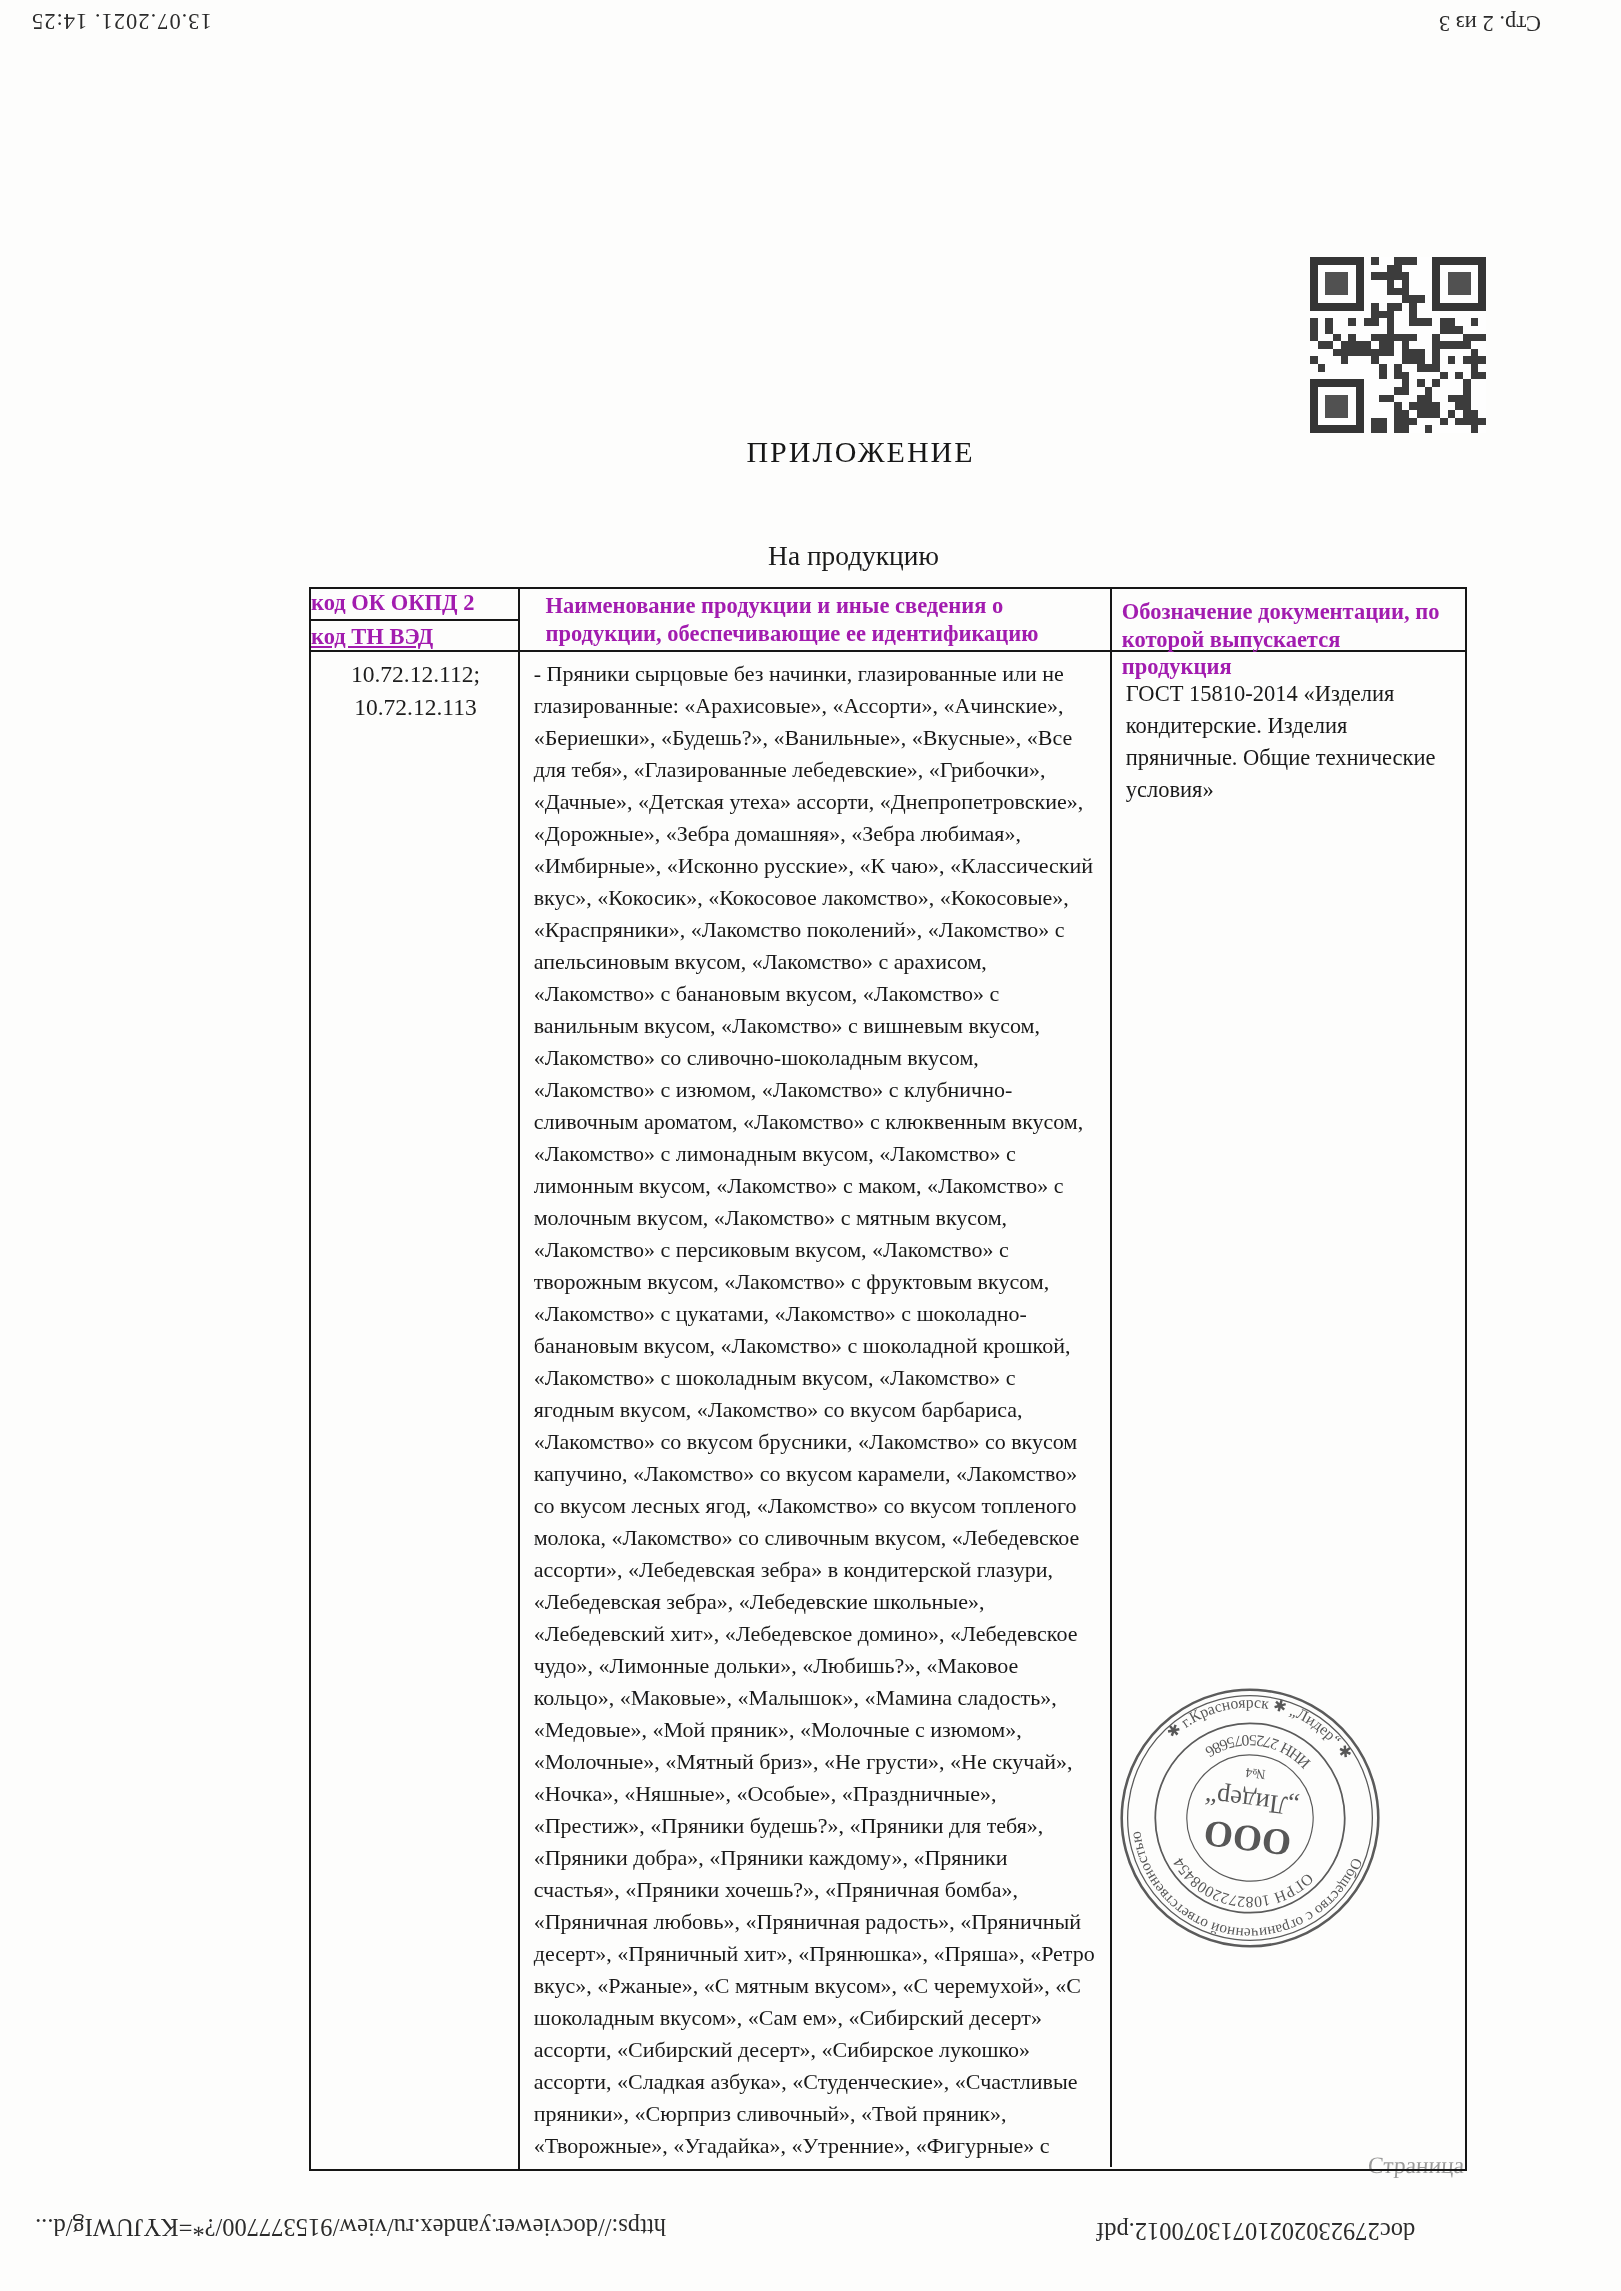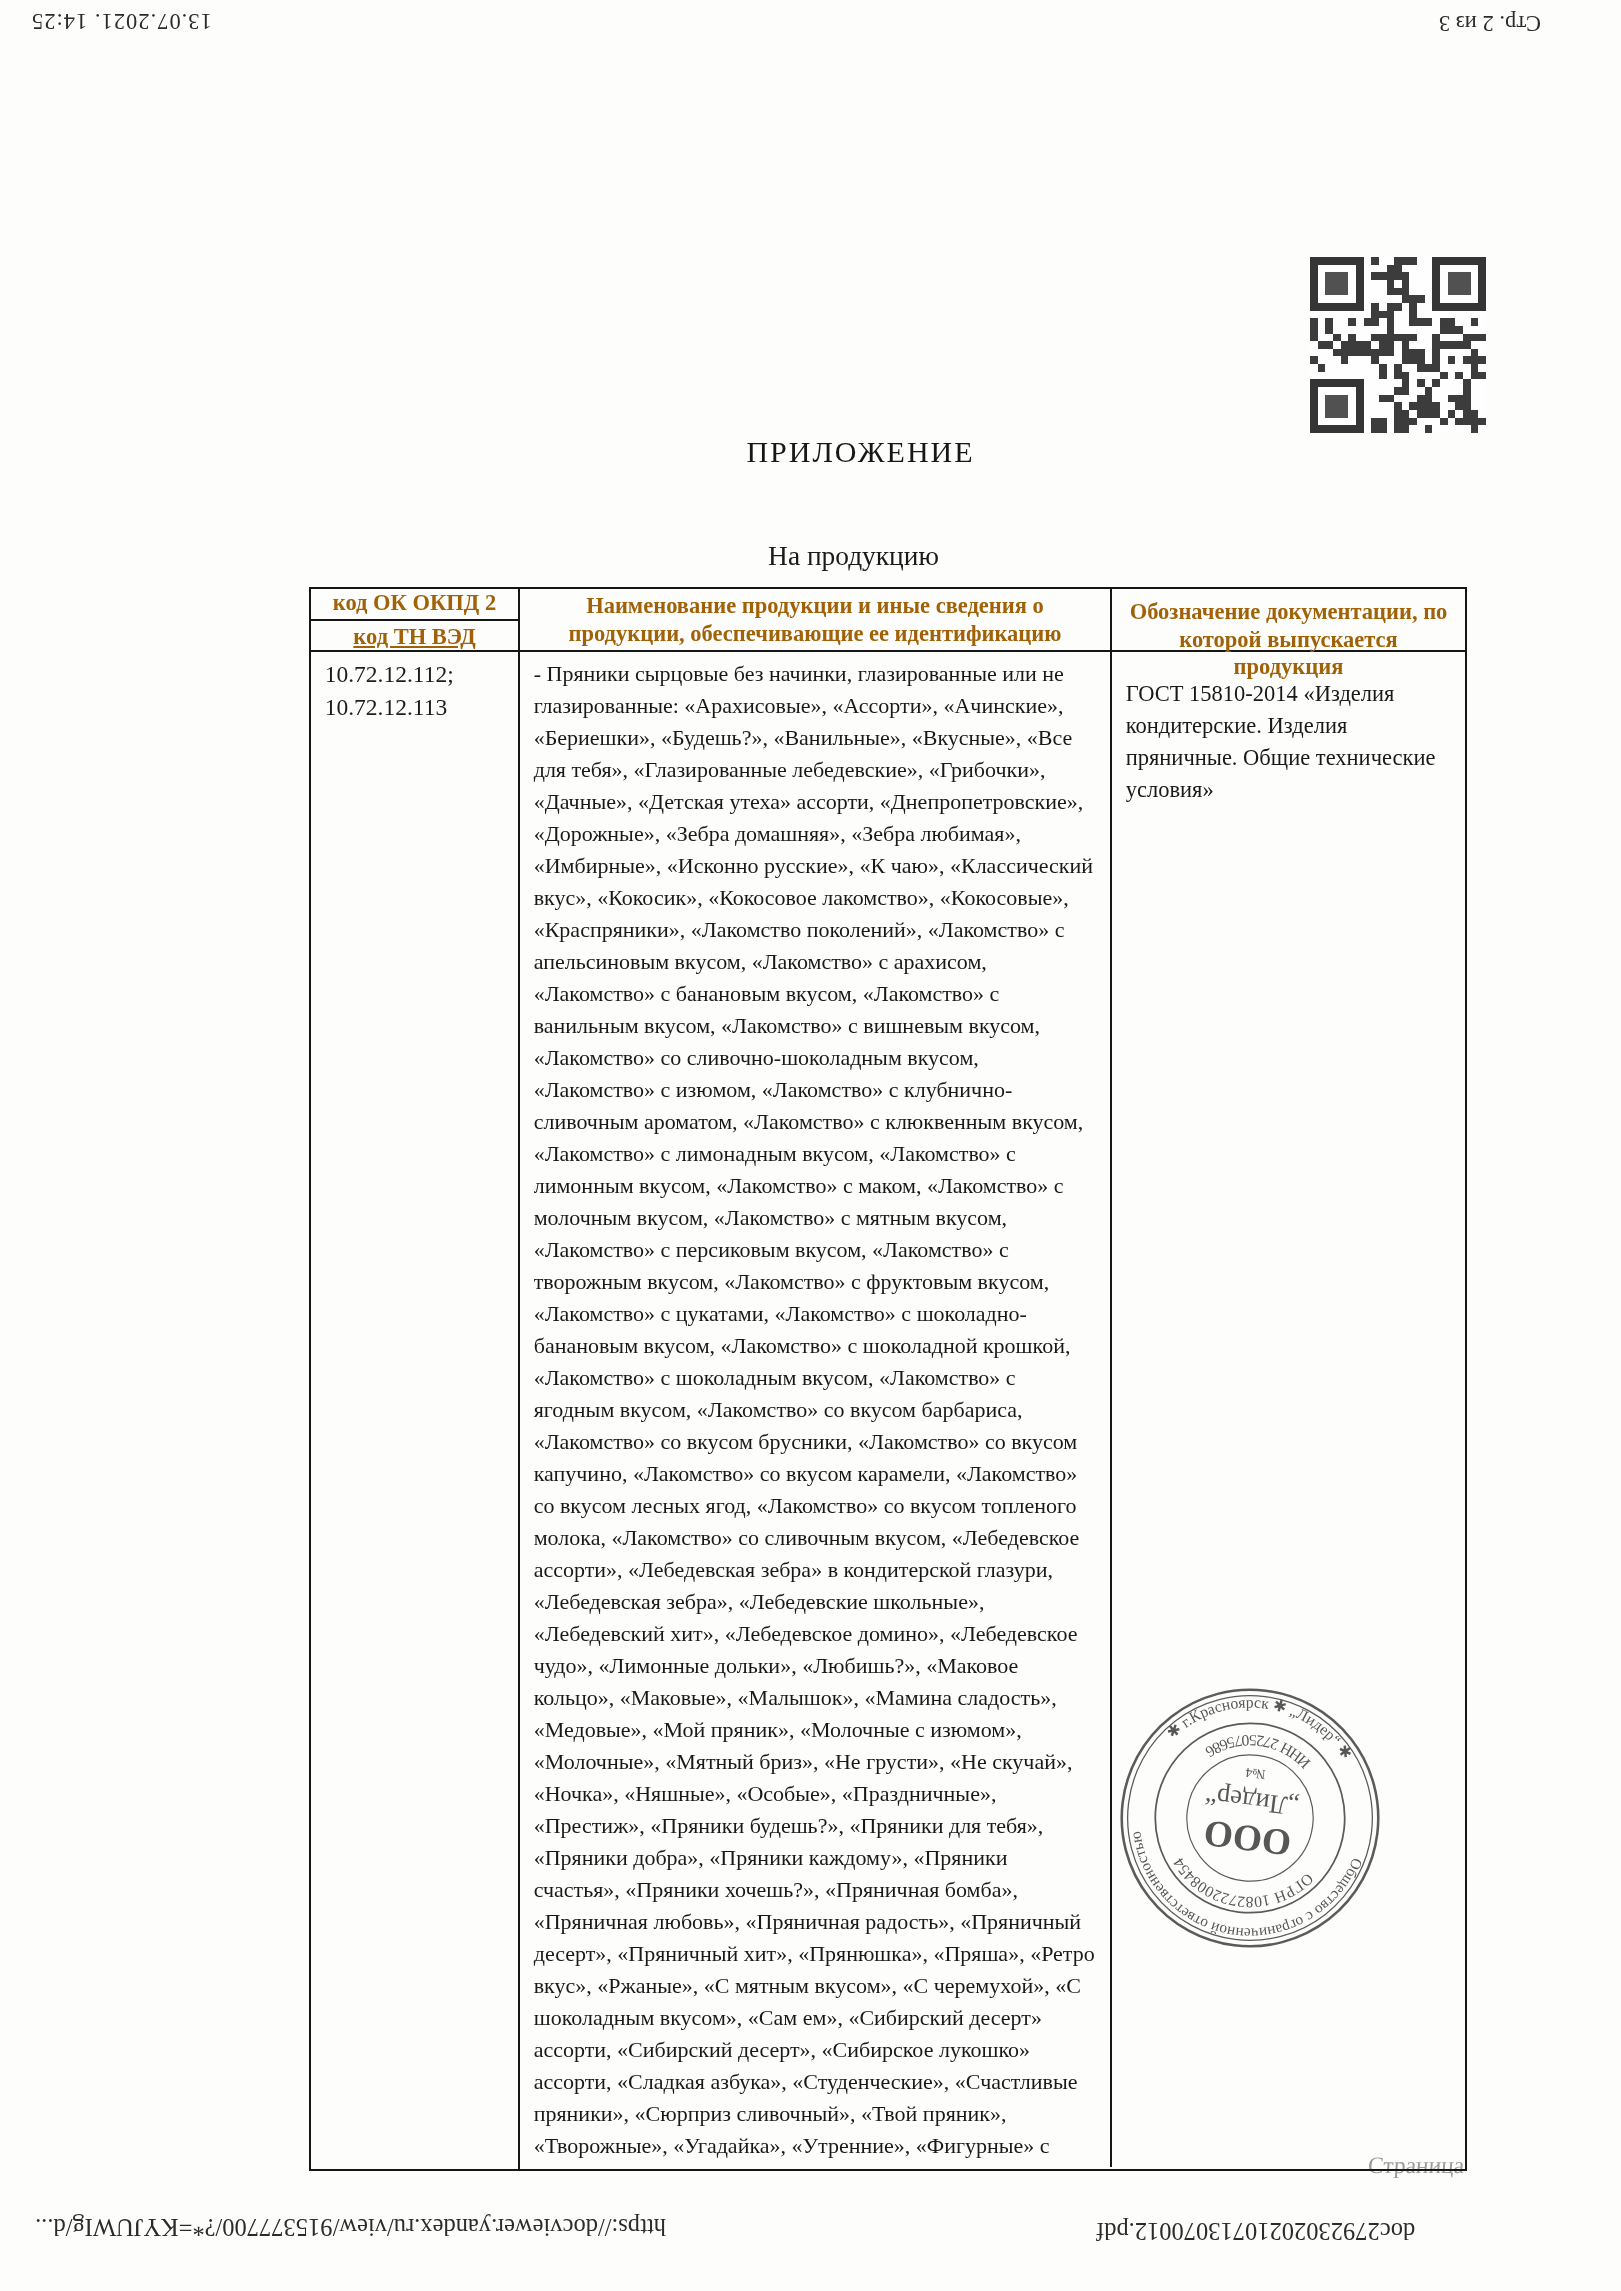--- a/index.html
+++ b/index.html
@@ -52,26 +52,26 @@
   
   .doc-table{
     position:absolute;left:309px;top:587px;
     width:1158px;height:1584px;
     border:2.9px solid #161616;
     box-sizing:border-box;
     display:flex;flex-direction:column;
   }
   .thead{display:flex;height:61px;border-bottom:2px solid #161616;}
   .tbody{display:flex;flex:1;}
-  .c1{width:209px;border-right:2px solid #161616;box-sizing:border-box;}
+  .c1{width:209px;border-right:2px solid #161616;box-sizing:border-box;text-align:center;}
   .c2{width:592px;border-right:2px solid #161616;box-sizing:border-box;}
   .c3{flex:1;box-sizing:border-box;}
   .th{
     font-weight:bold;font-size:22.5px;line-height:27.4px;
-    text-align:center;color:#a16207;
+    text-align:left;color:#a21caf;
     display:flex;flex-direction:column;justify-content:center;
   }
   .c1h .l1{border-bottom:2px solid #161616;padding:1px 0 2px;}
   .c1h .l2{padding:2px 0 1px;text-decoration:underline;}
   .cell{padding:5.9px 11.8px 7.8px 13.7px;box-sizing:border-box;}
   .codes{font-size:23.5px;line-height:33px;}
   .desc{
     font-size:22px;line-height:32px;
     text-align:left;color:#191919;
     overflow:hidden;height:1515px;

